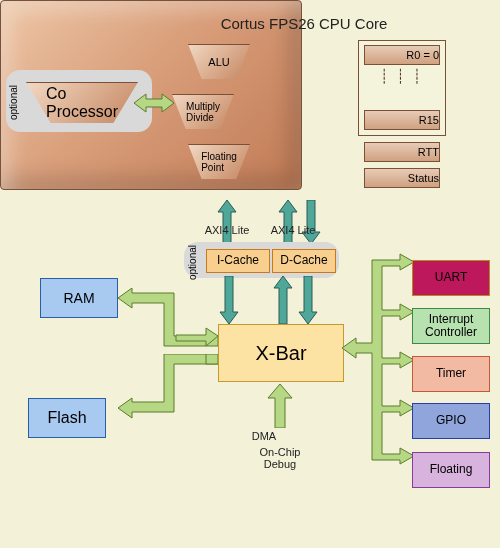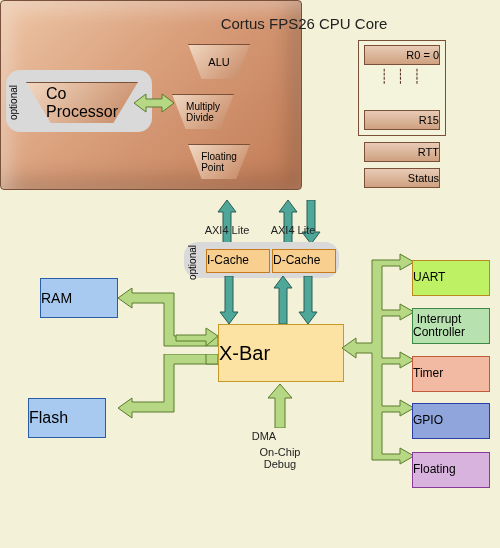--- a/index.html
+++ b/index.html
@@ -1,17 +1,17 @@
 <!DOCTYPE html>
 <html><head>
 <meta charset="utf-8">
 <style>
   html,body{margin:0;padding:0}
   body{background:#f3f2d9;font-family:Arial,Helvetica,sans-serif;font-size:12px;color:#000;width:500px;height:548px;position:relative;overflow:hidden}
-  .box{position:absolute;border:1px solid #000;text-align:center;display:flex;align-items:center;justify-content:flex-start;line-height:1.15}
+  .box{position:absolute;border:1px solid #000;text-align:center;display:flex;align-items:center;justify-content:center;line-height:1.15}
   .cpu{
     left:154px;top:10px;width:300px;height:188px;
     background:linear-gradient(135deg,#edc6a6 0%,#d99e7a 45%,#c07a55 100%);
     border:1px solid #7a5038;border-radius:4px;
     box-shadow:inset 8px 8px 20px rgba(255,255,255,.35),inset -10px -10px 22px rgba(0,0,0,.18);
   }
   .cpu-title{position:absolute;left:154px;top:15px;width:300px;text-align:center;font-size:15px;color:#222}
   .trap{width:62px;height:34px;background:linear-gradient(135deg,#f2d8c2,#c48560);
         clip-path:polygon(0 0,100% 0,78% 100%,22% 100%);
         border-top:1px solid #7a5038;display:flex;align-items:center;justify-content:center;font-size:11px;text-align:left}
@@ -20,21 +20,21 @@
   .co .trap{width:112px;height:40px;font-size:16px;line-height:1.1}
   .optarea{position:absolute;background:#d9d9d9;border-radius:14px}
   .opt-left{left:6px;top:70px;width:146px;height:62px}
   .opt-cache{left:184px;top:242px;width:155px;height:36px}
   .vopt{position:absolute;font-size:10px;writing-mode:vertical-rl;transform:rotate(180deg)}
   .reg{position:absolute;width:74px;height:18px;background:linear-gradient(#e8cbb6,#cfa180);border:1px solid #7a5038;font-size:11px;display:flex;align-items:center;justify-content:flex-end}
   .regbox{position:absolute;left:358px;top:40px;width:86px;height:94px;border:1px solid #7a5038;background:rgba(255,255,255,.08)}
   .ellipv{position:absolute;font-size:14px;letter-spacing:2px;color:#5a3a26}
   
   .p-blue{background:#a8caf0;border-color:#2b5ea8}
-  .p-gold{background:#bef264;border-color:#b98a1e}
+  .p-gold{background:#be185d;border-color:#b98a1e}
   .p-green{background:#b7e2b0;border-color:#3a8a45}
   .p-salmon{background:#f2b9a3;border-color:#c05a3a}
   .p-dblue{background:#8fa5dc;border-color:#2b3ea8}
   .p-purple{background:#d7b3dd;border-color:#8a3a9a}
   .p-orange{background:#f8cf8f;border-color:#c87a1a}
   .p-amber{background:#fce3a3;border-color:#c49a2a}
   .cache{width:62px;height:22px;border-width:1px;border-style:solid;font-size:12px}
   .xbar{left:218px;top:324px;width:124px;height:56px;font-size:20px}
   .ram{left:40px;top:278px;width:76px;height:38px;font-size:14px}
   .flash{left:28px;top:398px;width:76px;height:38px;font-size:16px}

